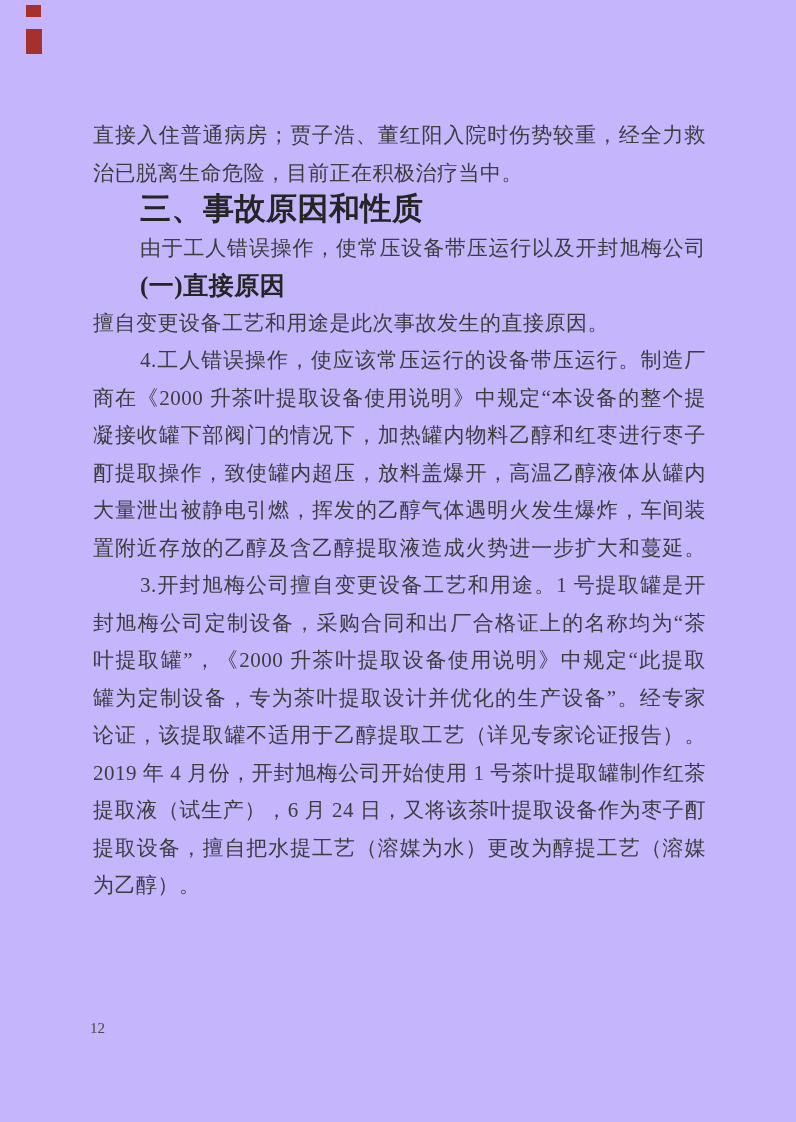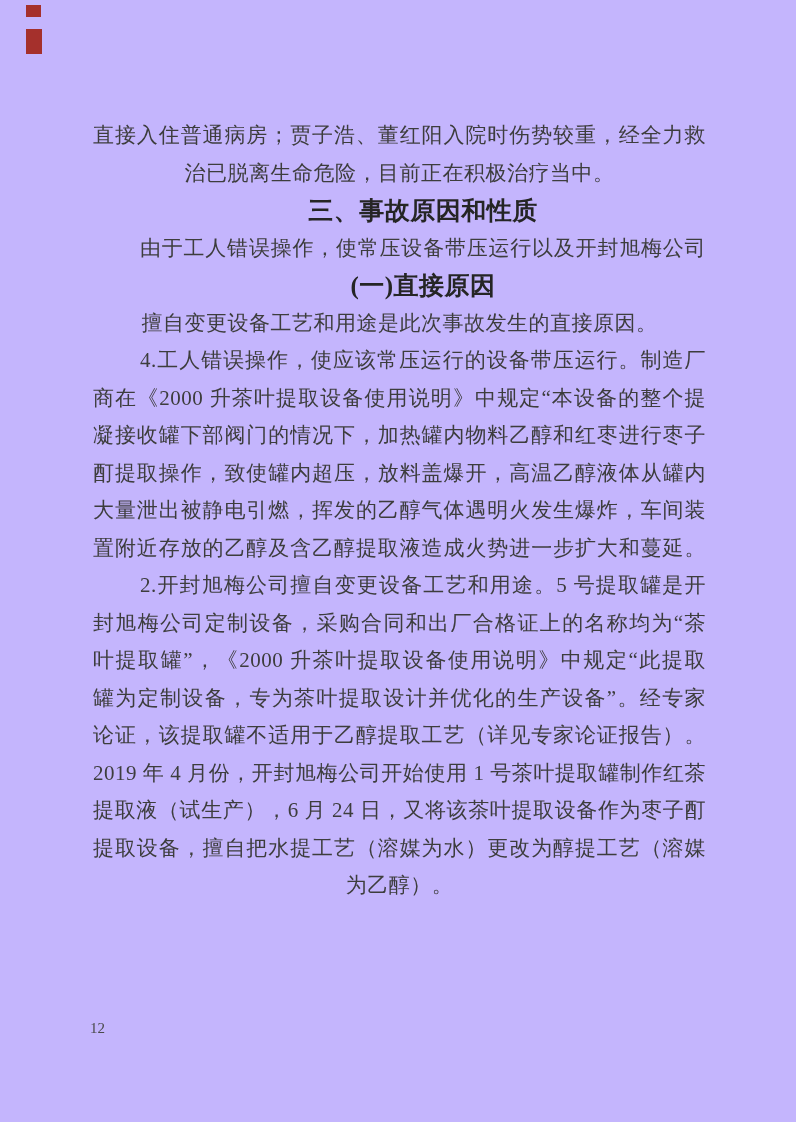--- a/index.html
+++ b/index.html
@@ -29,34 +29,34 @@
     left: 93px;
     top: 117px;
     width: 613px;
   }
   .line {
     height: 37.5px;
     line-height: 37.5px;
     font-size: 21px;
     color: #3d3d3d;
     letter-spacing: 0.5px;
-    text-align: center;
+    text-align: left;
     overflow: hidden;
     white-space: nowrap;
   }
   .line.stretch {
     white-space: normal;
     text-align: justify;
     text-align-last: justify;
   }
   .line.indent { padding-left: 47px; }
   .line.h1 {
-    font-family: Liberation Serif, serif;
+    font-family: Liberation Mono, monospace;
     font-weight: 700;
-    font-size: 25px;
+    font-size: 31px;
     color: #252525;
   }
   .line.h2 {
     font-weight: 700;
     font-size: 25px;
     color: #252525;
   }
   .page-number {
     position: absolute;
     left: 90px;
@@ -80,21 +80,21 @@
       <div class="line h1 indent">三、事故原因和性质</div>
       <div class="line body indent stretch">由于工人错误操作，使常压设备带压运行以及开封旭梅公司</div>
       <div class="line h2 indent">(一)直接原因</div>
       <div class="line body">擅自变更设备工艺和用途是此次事故发生的直接原因。</div>
       <div class="line body indent stretch">4.工人错误操作，使应该常压运行的设备带压运行。制造厂</div>
       <div class="line body stretch">商在《2000 升茶叶提取设备使用说明》中规定“本设备的整个提</div>
       <div class="line body stretch">凝接收罐下部阀门的情况下，加热罐内物料乙醇和红枣进行枣子</div>
       <div class="line body stretch">酊提取操作，致使罐内超压，放料盖爆开，高温乙醇液体从罐内</div>
       <div class="line body stretch">大量泄出被静电引燃，挥发的乙醇气体遇明火发生爆炸，车间装</div>
       <div class="line body stretch">置附近存放的乙醇及含乙醇提取液造成火势进一步扩大和蔓延。</div>
-      <div class="line body indent stretch">2.开封旭梅公司擅自变更设备工艺和用途。5 号提取罐是开</div>
+      <div class="line body indent stretch">3.开封旭梅公司擅自变更设备工艺和用途。1 号提取罐是开</div>
       <div class="line body stretch">封旭梅公司定制设备，采购合同和出厂合格证上的名称均为“茶</div>
       <div class="line body stretch">叶提取罐”，《2000 升茶叶提取设备使用说明》中规定“此提取</div>
       <div class="line body stretch">罐为定制设备，专为茶叶提取设计并优化的生产设备”。经专家</div>
       <div class="line body stretch">论证，该提取罐不适用于乙醇提取工艺（详见专家论证报告）。</div>
       <div class="line body stretch">2019 年 4 月份，开封旭梅公司开始使用 1 号茶叶提取罐制作红茶</div>
       <div class="line body stretch">提取液（试生产），6 月 24 日，又将该茶叶提取设备作为枣子酊</div>
       <div class="line body stretch">提取设备，擅自把水提工艺（溶媒为水）更改为醇提工艺（溶媒</div>
       <div class="line body">为乙醇）。</div>
     </div>
 

